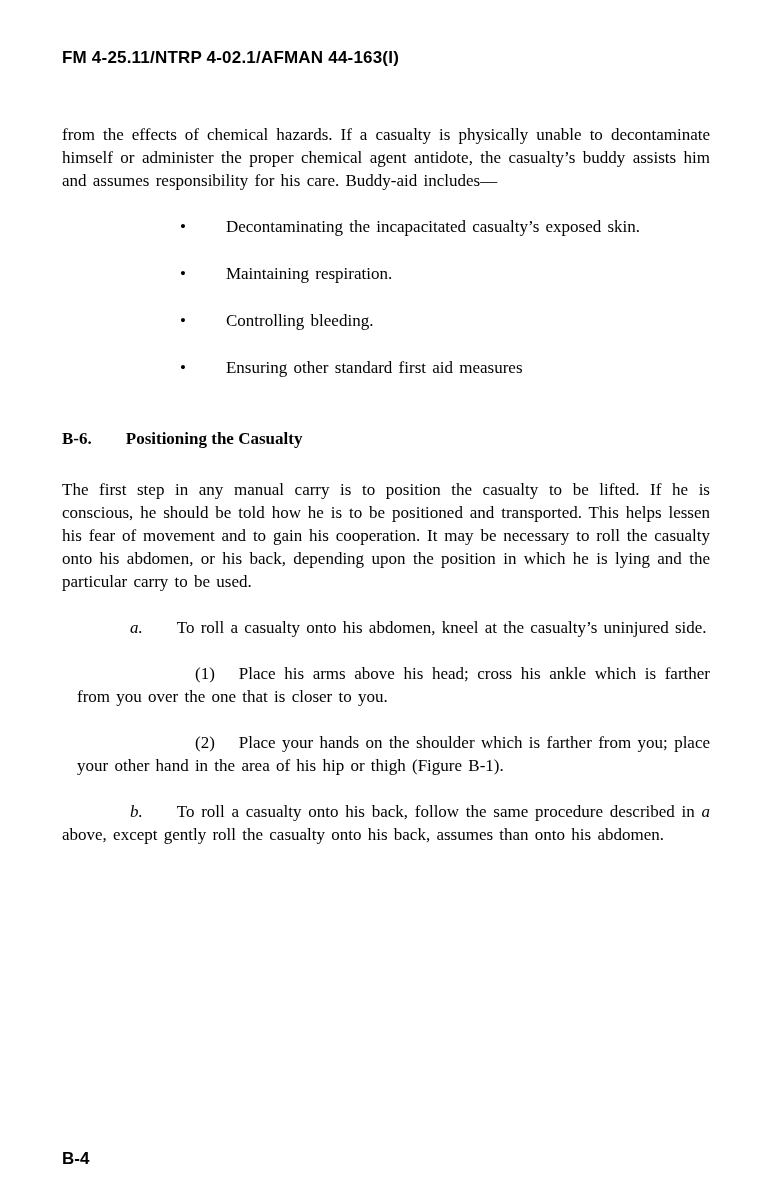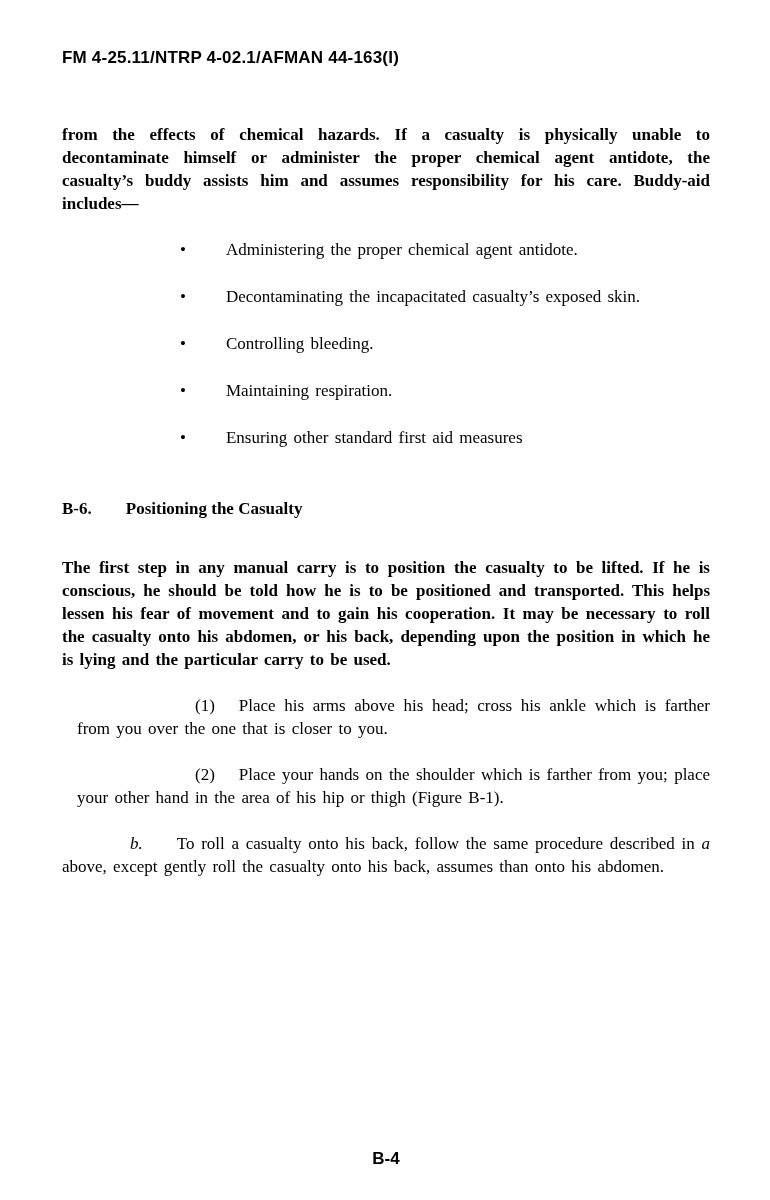--- a/index.html
+++ b/index.html
@@ -23,98 +23,96 @@
     font-family: "Liberation Sans", "DejaVu Sans", sans-serif;
     font-weight: bold;
     font-size: 17px;
     letter-spacing: 0.2px;
     word-spacing: 0;
     margin-bottom: 54px;
   }
   p.body-par {
     text-align: justify;
     margin-bottom: 23px;
-    font-weight: bold;
   }
   p.bullet {
     text-align: justify;
     text-indent: 118px;
     margin-bottom: 24px;
   }
   .bullet-gap { display: inline-block; width: 40px; }
   .sub-gap    { display: inline-block; width: 24px; }
   .alpha-gap  { display: inline-block; width: 34px; }
   .sec-gap    { display: inline-block; width: 34px; }
   h2.sec-heading {
     font-family: "Liberation Serif", "DejaVu Serif", serif;
     font-weight: bold;
     font-size: 17px;
     line-height: 23px;
     word-spacing: 0;
     margin-top: 24px;
-    margin-bottom: 36px;
+    margin-bottom: 28px;
   }
   p.item-alpha {
     text-align: justify;
     text-indent: 68px;
     margin-bottom: 23px;
   }
   p.sub-item {
     text-align: justify;
     text-indent: 118px;
     margin-bottom: 23px;
     margin-left: 15px;
   }
   .ital { font-style: italic; }
   .doc-footer {
     margin-top: auto;
     font-family: "Liberation Sans", "DejaVu Sans", sans-serif;
     font-weight: bold;
     font-size: 17px;
     word-spacing: 0;
-    text-align: center;
   }
 </style>
 </head>
 <body>
 
 <div class="page">
 
   <div class="doc-header">FM 4-25.11/NTRP 4-02.1/AFMAN 44-163(I)</div>
 
   <p class="body-par">from the effects of chemical hazards. If a casualty is physically unable to decontaminate himself or administer the proper chemical agent antidote, the casualty’s buddy assists him and assumes responsibility for his care. Buddy-aid includes—</p>
 
-  <p class="bullet">
-    <span>•</span><span class="bullet-gap"></span><span>Administering the proper chemical agent antidote.</span>
-  </p>
 
   <p class="bullet">
     <span>•</span><span class="bullet-gap"></span><span>Decontaminating the incapacitated casualty’s exposed skin.</span>
   </p>
 
 
   <p class="bullet">
-    <span>•</span><span class="bullet-gap"></span><span>Controlling bleeding.</span>
+    <span>•</span><span class="bullet-gap"></span><span>Maintaining respiration.</span>
   </p>
 
   <p class="bullet">
-    <span>•</span><span class="bullet-gap"></span><span>Maintaining respiration.</span>
+    <span>•</span><span class="bullet-gap"></span><span>Controlling bleeding.</span>
   </p>
 
   <p class="bullet">
     <span>•</span><span class="bullet-gap"></span><span>Ensuring other standard first aid measures</span>
   </p>
 
 
   <h2 class="sec-heading">
     <span>B-6.</span><span class="sec-gap"></span><span>Positioning the Casualty</span>
   </h2>
 
   <p class="body-par">The first step in any manual carry is to position the casualty to be lifted. If he is conscious, he should be told how he is to be positioned and transported. This helps lessen his fear of movement and to gain his cooperation. It may be necessary to roll the casualty onto his abdomen, or his back, depending upon the position in which he is lying and the particular carry to be used.</p>
 
+  <p class="item-alpha">
+    <span class="ital">a.</span><span class="alpha-gap"></span><span>To roll a casualty onto his abdomen, kneel at the casualty’s uninjured side.</span>
+  </p>
 
   <p class="sub-item">
     <span>(1)</span><span class="sub-gap"></span><span>Place his arms above his head; cross his ankle which is farther from you over the one that is closer to you.</span>
   </p>
 
   <p class="sub-item">
     <span>(2)</span><span class="sub-gap"></span><span>Place your hands on the shoulder which is farther from you; place your other hand in the area of his hip or thigh (Figure B-1).</span>
   </p>
 
 

